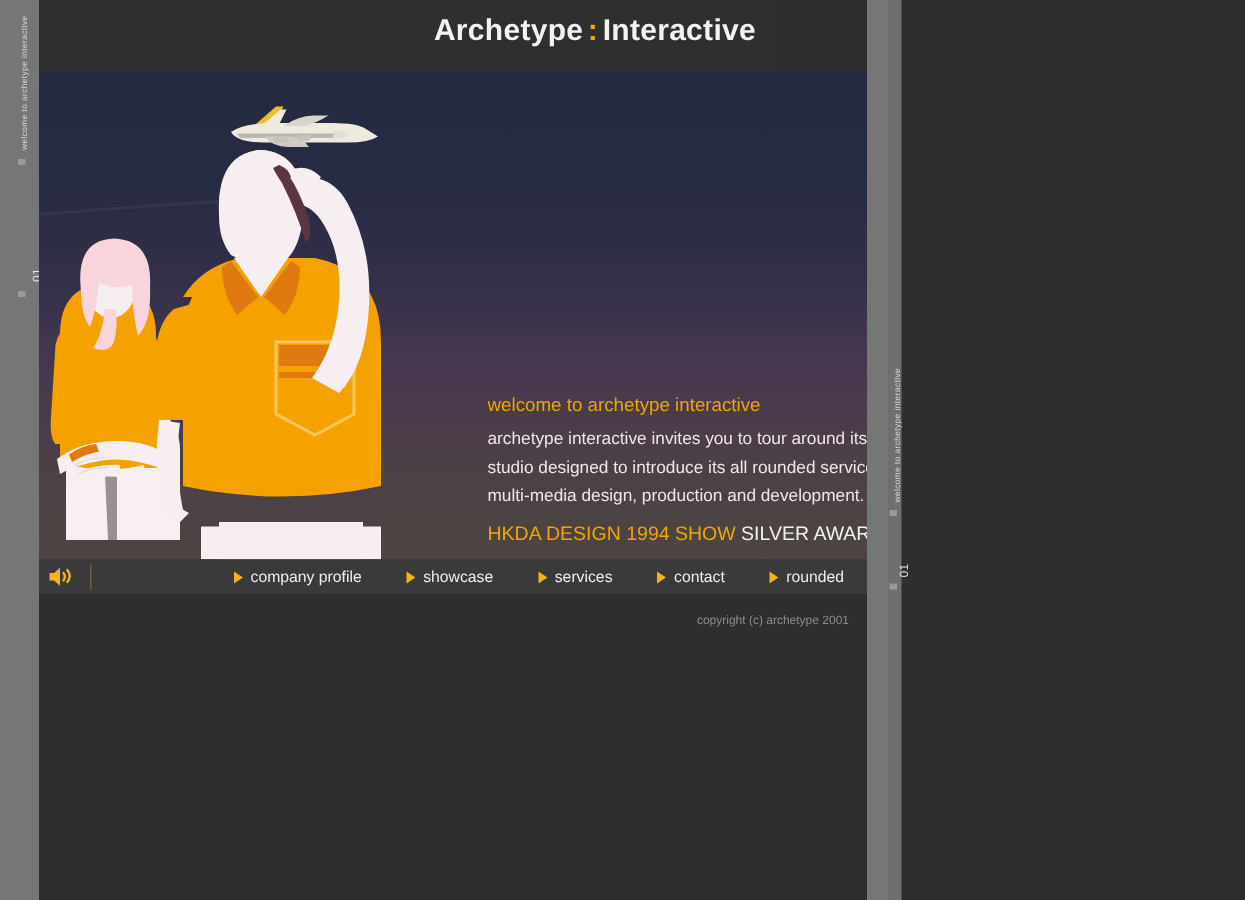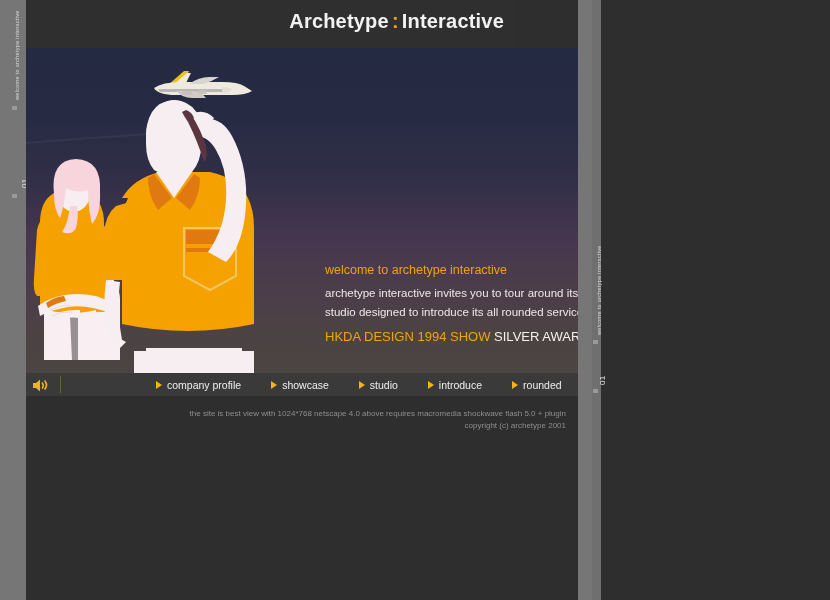--- a/index.html
+++ b/index.html
@@ -302,20 +302,21 @@
 
         <path d="M80 232 q-4 30 2 60 l14 0 q-6 -30 -2 -58 z" fill="#f7eef2"></path>
         <path d="M82 288 q4 10 12 12 l6 -6 q-8 -4 -12 -10 z" fill="#f7eef2"></path>
       </g>
     </svg>
 
     <div class="copy">
       <div class="headline">welcome to archetype interactive</div>
       <div class="body">archetype interactive invites you to tour around its onl</div>
       <div class="body">studio designed to introduce its all rounded service in</div>
+      <div class="body">multi-media design, production and development.</div>
       <div class="award">
         <span class="gold">HKDA DESIGN 1994 SHOW</span>
         <span class="white">SILVER AWARD</span>
       </div>
     </div>
   </div>
 
   <div class="navbar">
     <div class="speaker">
       <svg width="16" height="13" viewBox="0 0 16 13">
@@ -329,33 +330,32 @@
       <div class="nav-item">
         <span class="tri"></span>
         <span>company profile</span>
       </div>
       <div class="nav-item">
         <span class="tri"></span>
         <span>showcase</span>
       </div>
       <div class="nav-item">
         <span class="tri"></span>
-        <span>studio</span>
-      </div>
-      <div class="nav-item">
-        <span class="tri"></span>
-        <span>introduce</span>
+        <span>services</span>
+      </div>
+      <div class="nav-item">
+        <span class="tri"></span>
+        <span>contact</span>
       </div>
       <div class="nav-item">
         <span class="tri"></span>
         <span>rounded</span>
       </div>
     </div>
   </div>
 
   <div class="footer">
     <div class="footer-lines">
-      <div>the site is best view with 1024*768 netscape 4.0 above requires macromedia shockwave flash 5.0 + plugin</div>
       <div>copyright (c) archetype 2001</div>
     </div>
   </div>
 
 </div>
 
 </body></html>

